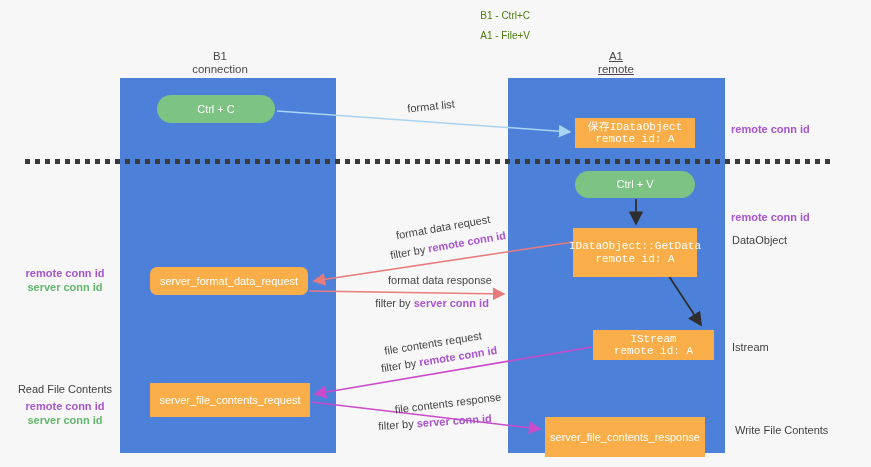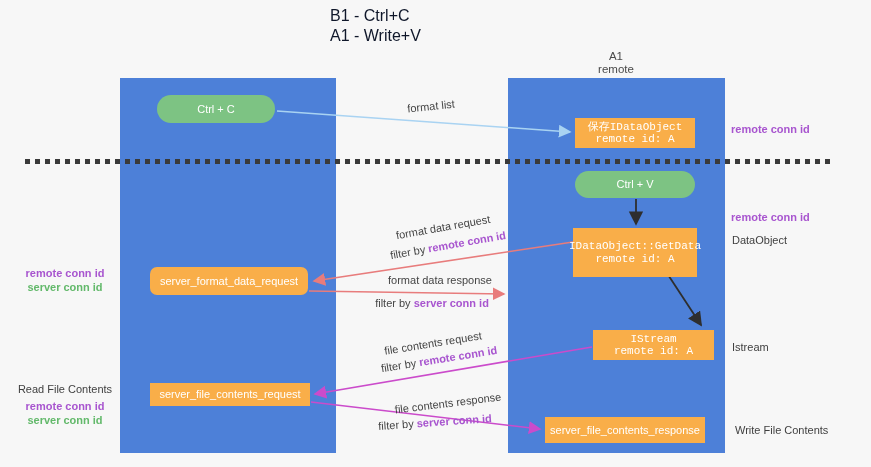--- a/index.html
+++ b/index.html
@@ -5,24 +5,24 @@
   :root{
     --background:#f7f7f7; --column-blue:#4d80d8; --node-green:#7dc383; --node-orange:#f9ae49;
     --purple-text:#a855cf; --green-text:#63b96b; --dark-text:#3c3c3c;
     --arrow-lightblue:#a9d3f2; --arrow-red:#e87c7c; --arrow-magenta:#cb4bcb; --arrow-black:#2e2e2e;
     --dash-line:#3a3a3a;
   }
   *{box-sizing:border-box;margin:0;padding:0;}
   html,body{width:871px;height:467px;overflow:hidden;}
   body{background:var(--background);font-family:"Liberation Sans",sans-serif;color:var(--dark-text);}
   .stage{position:relative;width:871px;height:467px;}
-  .title{position:absolute;left:330px;top:6px;width:200px;text-align:left;font-size:16px;line-height:20px;color:#0f172a;}
+  .title{position:absolute;left:330px;top:6px;width:200px;text-align:right;font-size:10px;line-height:20px;color:#4d7c0f;}
   .col-header{position:absolute;text-align:center;font-size:11.5px;line-height:13px;color:#4a4a4a;}
   .col-header.left{left:120px;top:50px;width:200px;}
-  .col-header.right{left:516px;top:50px;width:200px;}
+  .col-header.right{left:516px;top:50px;width:200px;text-decoration:underline;}
   .column{position:absolute;top:78px;height:375px;background:var(--column-blue);}
   .column.left{left:120px;width:216px;}
   .column.right{left:508px;width:217px;}
   .node{position:absolute;display:flex;flex-direction:column;align-items:center;justify-content:center;
         color:#fff;font-size:11px;line-height:13px;text-align:center;z-index:6;}
   .node.green{background:var(--node-green);border-radius:14px;}
   .node.orange{background:var(--node-orange);}
   .node.small{font-size:11px;line-height:12.5px;font-family:Liberation Mono, monospace;}
   .edge-label{position:absolute;font-size:11px;color:#454545;white-space:nowrap;text-align:center;z-index:7;}
   .em-purple{color:var(--purple-text);font-weight:bold;}
@@ -42,23 +42,27 @@
   .mk-lightblue{fill:var(--arrow-lightblue);} .mk-black{fill:var(--arrow-black);}
   .mk-red{fill:var(--arrow-red);} .mk-magenta{fill:var(--arrow-magenta);}
 </style>
 </head>
 <body>
 
 <div class="stage">
 
   <div class="title">
     <div>B1 - Ctrl+C</div>
-    <div>A1 - Write+V</div>
+    <div>A1 - File+V</div>
   </div>
 
+  <div class="col-header left">
+    <div>B1</div>
+    <div>connection</div>
+  </div>
   <div class="col-header right">
     <div>A1</div>
     <div>remote</div>
   </div>
 
   <div class="column left"></div>
   <div class="column right"></div>
 
   <svg class="arrows" width="871" height="467" viewBox="0 0 871 467">
     <defs>
@@ -98,24 +102,24 @@
     <span>IDataObject::GetData</span>
     <span>remote id: A</span>
   </div>
   <div class="node orange" style="left:150px;top:267px;width:158px;height:28px;border-radius:7px;">
     <span>server_format_data_request</span>
   </div>
   <div class="node orange small" style="left:593px;top:330px;width:121px;height:30px;">
     <span>IStream</span>
     <span>remote id: A</span>
   </div>
-  <div class="node orange" style="left:150px;top:383px;width:160px;height:23px;">
+  <div class="node orange" style="left:150px;top:383px;width:160px;height:34px;">
     <span>server_file_contents_request</span>
   </div>
-  <div class="node orange" style="left:545px;top:417px;width:160px;height:26px;">
+  <div class="node orange" style="left:545px;top:417px;width:160px;height:40px;">
     <span>server_file_contents_response</span>
   </div>
 
   <div class="edge-label" style="left:395px;top:100px;width:72px;transform:rotate(-6deg);">format list</div>
   <div class="edge-label" style="left:393px;top:221px;width:100px;transform:rotate(-10deg);">format data request</div>
   <div class="edge-label" style="left:388px;top:239px;width:120px;transform:rotate(-10deg);">
     <span>filter by </span><span class="em-purple">remote conn id</span>
   </div>
   <div class="edge-label" style="left:385px;top:274px;width:110px;">format data response</div>
   <div class="edge-label" style="left:373px;top:297px;width:118px;">

